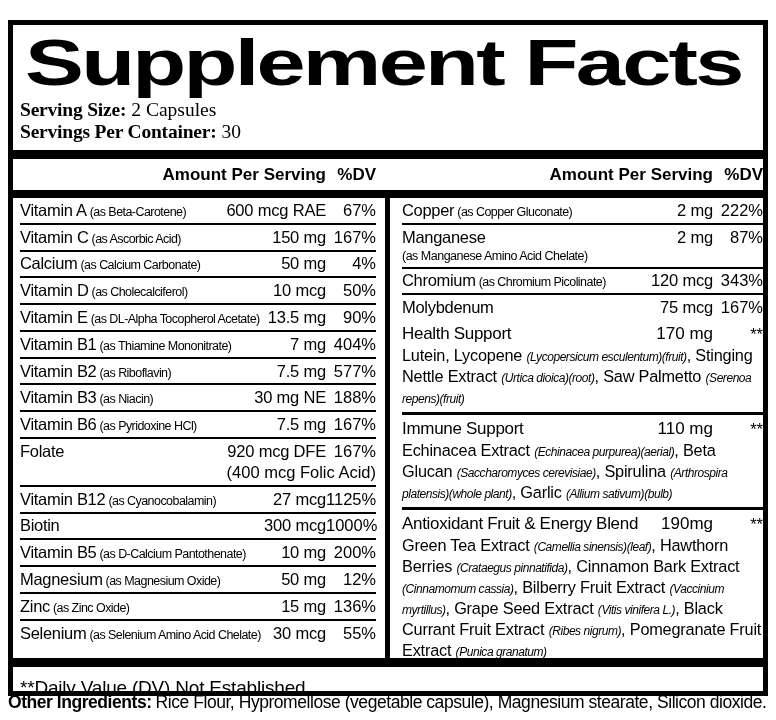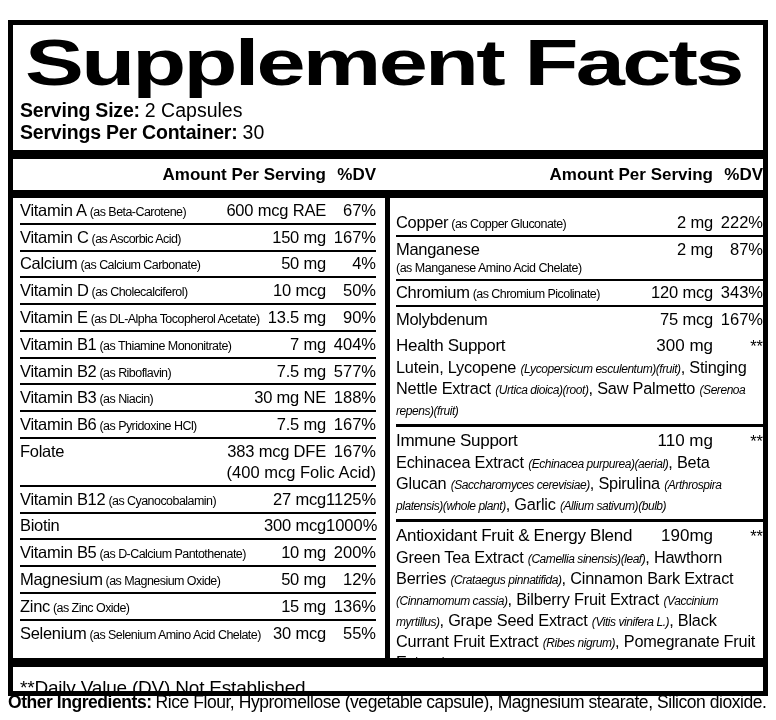--- a/index.html
+++ b/index.html
@@ -10,36 +10,36 @@
   }
   .facts-box {
     position:absolute; left:8px; top:20px; width:760px; height:676px;
     border:5px solid #000; background:#fff; padding-top:4px; overflow:hidden;
   }
   .title {
     font-size:64px; font-weight:bold; letter-spacing:-2px; line-height:60px;
     height:62px; white-space:nowrap; transform:scaleX(1.38); transform-origin:left center;
     margin:4px 0 4px 12px;
   }
-  .serving-line { font-size:19.5px; line-height:22px; margin-left:7px; }
+  .serving-line { font-size:19.5px; line-height:22px; margin-left:7px;font-family:Liberation Serif, serif; }
   .serving-line b { letter-spacing:-0.2px; }
   .serving-line .val { margin-left:5px; }
   .bar { background:#000; margin:0; }
   .bar-top { height:9px; margin-top:7px; }
   .bar-under-head { height:8px; }
   .bar-bottom { height:9px; }
   .header-row { display:flex; height:31px; align-items:center; font-weight:bold; font-size:17px;gap:47px; }
   .head-half-left { width:372px; display:flex; padding:0 9px 0 7px; align-items:center; }
   .head-half-right { flex:1; display:flex; padding:0 0 0 10px; margin-left:5px; align-items:center; }
   .spacer { flex:1 1 auto; }
   .dv-col { width:50px; text-align:right; white-space:nowrap; }
   .cols { display:flex; height:460px; overflow:hidden; }
   .col-left { width:372px; padding:0 9px 8px 7px; }
   .col-divider { width:5px; background:#000; }
-  .col-right { flex:1; padding:0 0 0 6px; display:flex; flex-direction:column;margin-top:12px; }
+  .col-right { flex:1; padding:0 0 0 12px; display:flex; flex-direction:column; }
   .row { border-bottom:2.8px solid #000; padding:1.4px 0; }
   .rows > .row:last-child { border-bottom:none; }
   .row-line { display:flex; align-items:center; min-height:22px; }
   .nname { white-space:nowrap; }
   .n { font-size:16.5px; letter-spacing:-0.3px; }
   .as { font-size:12.5px; letter-spacing:-0.55px; margin-left:3px; }
   .amt { font-size:16.5px; letter-spacing:-0.2px; white-space:nowrap; }
   .dv { font-size:16.5px; }
   .sub { line-height:17px; }
   .sub-as { font-size:12.5px; letter-spacing:-0.5px; }
@@ -178,21 +178,21 @@
       <span class="amt">7.5 mg</span>
       <span class="dv dv-col">167%</span>
     </div>
 
   </div>
 
   <div class="row">
     <div class="row-line">
       <span class="nname"><span class="n">Folate</span></span>
       <span class="spacer"></span>
-      <span class="amt">383 mcg DFE</span>
+      <span class="amt">920 mcg DFE</span>
       <span class="dv dv-col">167%</span>
     </div>
 
     <div class="sub sub-amt">(400 mcg Folic Acid)</div>
   </div>
 
   <div class="row">
     <div class="row-line">
       <span class="nname"><span class="n">Vitamin B12</span><span class="as">(as Cyanocobalamin)</span></span>
       <span class="spacer"></span>
@@ -295,21 +295,21 @@
     </div>
 
   </div>
 </div>
       <div class="bar-mid"></div>
       <div class="blends">
   <div class="blend">
     <div class="blend-head">
       <span class="bname">Health Support</span>
       <span class="spacer"></span>
-      <span class="bamt">300 mg</span>
+      <span class="bamt">170 mg</span>
       <span class="dv dv-col">**</span>
     </div>
     <div class="bdesc"><span class="plain">Lutein, Lycopene </span><span class="latin">(Lycopersicum esculentum)(fruit)</span><span class="plain">, Stinging Nettle Extract </span><span class="latin">(Urtica dioica)(root)</span><span class="plain">, Saw Palmetto </span><span class="latin">(Serenoa repens)(fruit)</span></div>
   </div>
 
   <div class="blend">
     <div class="blend-head">
       <span class="bname">Immune Support</span>
       <span class="spacer"></span>
       <span class="bamt">110 mg</span>

